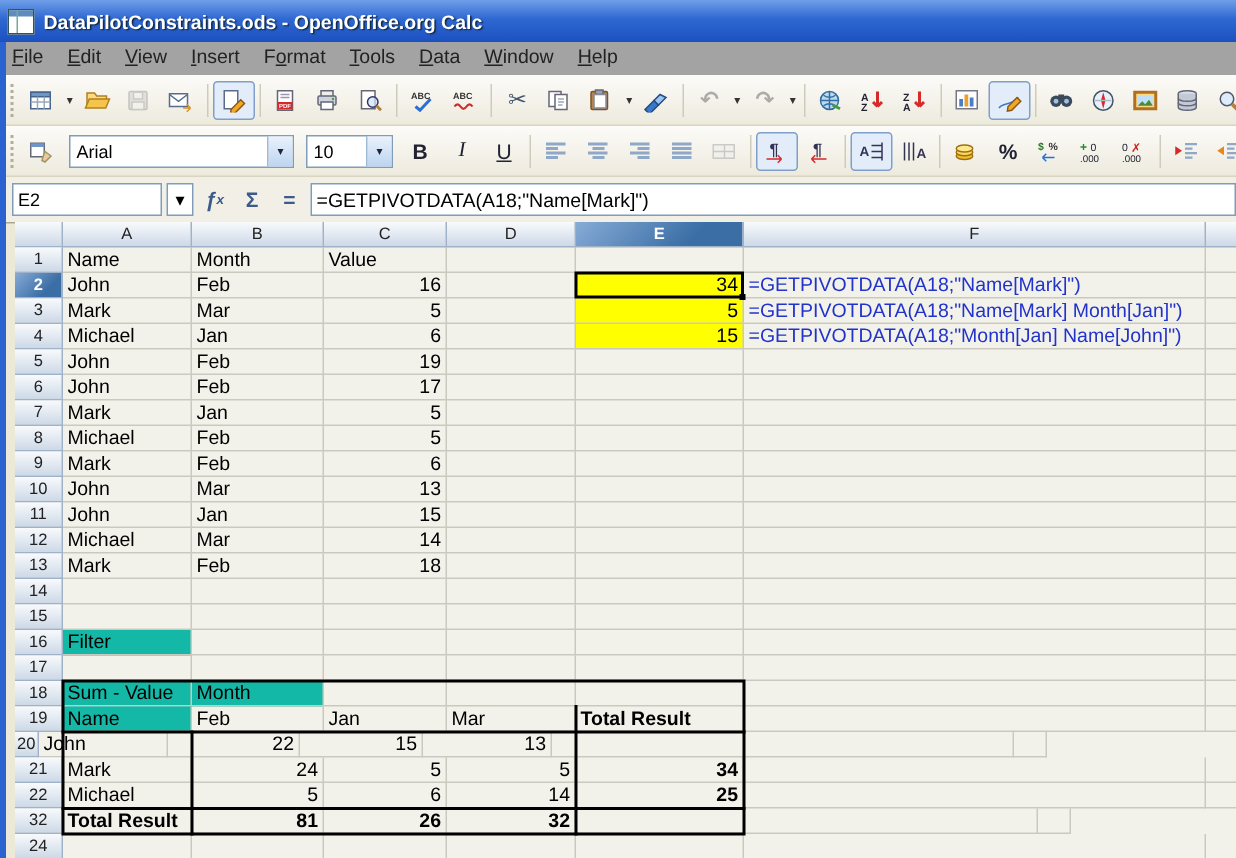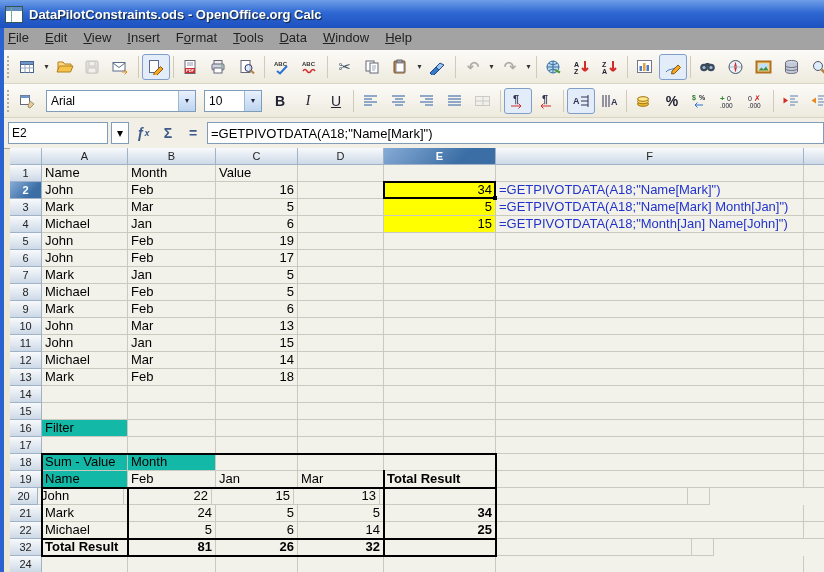--- a/index.html
+++ b/index.html
@@ -596,21 +596,21 @@
       <div class="rh" style="width: 32px;">19</div>
       <div class="cell bluebg" style="width: 86px;">Name</div>
       <div class="cell" style="width: 88px;">Feb</div>
       <div class="cell" style="width: 82px;">Jan</div>
       <div class="cell" style="width: 86px;">Mar</div>
       <div class="cell bold" style="width: 112px;">Total Result</div>
       <div class="cell" style="width: 308px;"></div>
       <div class="cell" style="width: 22px;"></div>
     </div>
     <div class="g-row">
-      <div class="rh" style="width: 28px;">20</div>
+      <div class="rh" style="width: 16px;">20</div>
       <div class="cell" style="width: 86px;">John</div>
       <div class="cell num" style="width: 88px;">22</div>
       <div class="cell num" style="width: 82px;">15</div>
       <div class="cell num" style="width: 86px;">13</div>
       <div class="cell" style="width: 308px;"></div>
       <div class="cell" style="width: 22px;"></div>
     </div>
     <div class="g-row">
       <div class="rh" style="width: 32px;">21</div>
       <div class="cell" style="width: 86px;">Mark</div>

